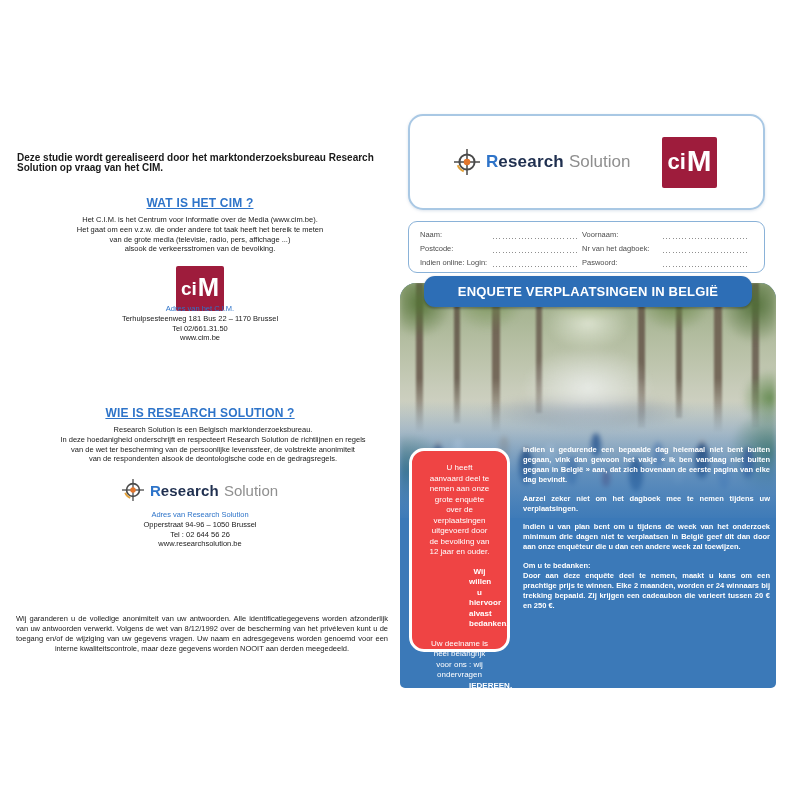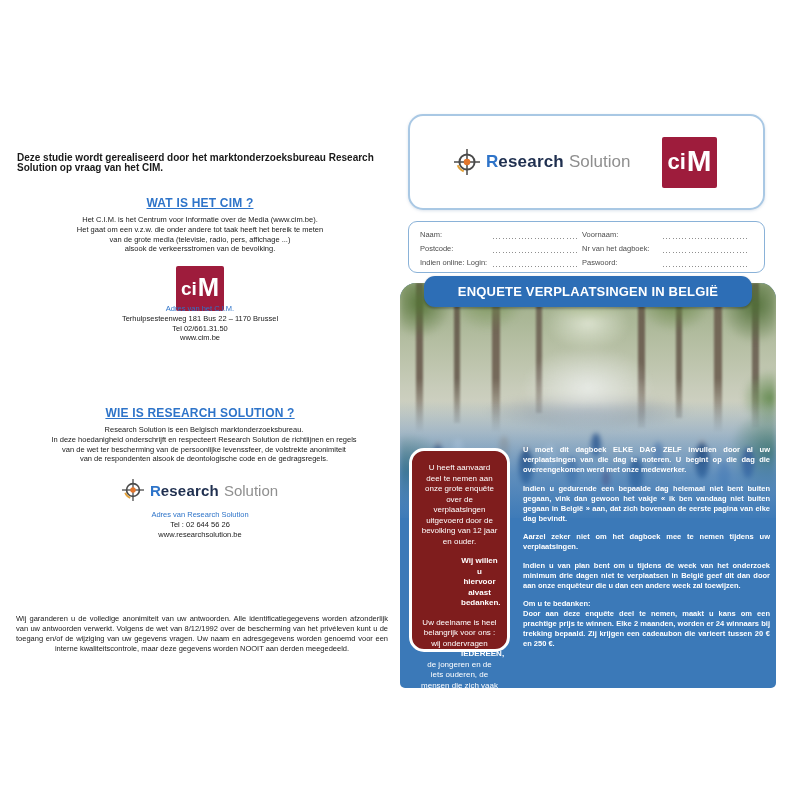--- a/index.html
+++ b/index.html
@@ -127,22 +127,22 @@
       radial-gradient(40px 40px at 370px 115px, rgba(80,125,60,.8), transparent 72%);
   }
   .fade {
     position:absolute; left:0; top:118px; width:376px; height:122px;
     background:linear-gradient(180deg, rgba(59,121,184,0), rgba(59,121,184,.75) 60%, #3b79b8 100%);
   }
 
   
   .bubble {
     position:absolute; left:9px; top:165px; width:101px; height:204px;
-    background:#7f1d1d; border:3px solid #ffffff; border-radius:15px;
-    padding:12px 9px; color:#fff; text-align:center;
+    background:#ef4444; border:3px solid #ffffff; border-radius:15px;
+    padding:12px 17px; color:#fff; text-align:center;
     font-size:8px; line-height:10.5px;
   }
   .bubble p { margin-bottom:9px; }
   .bubble .b { font-weight:bold;margin-left:40px; }
   .instr {
     position:absolute; left:123px; top:162px; width:247px;
     color:#fff; font-size:7.5px; line-height:10px; font-weight:bold;
     text-align:justify;
   }
   .instr p { margin-bottom:8.5px; }
@@ -176,21 +176,21 @@
 
 <div class="abs small ctr" style="left:0;top:304px;width:400px">
   <div class="blue">Adres van het C.I.M.</div>
   <div>Terhulpsesteenweg 181 Bus 22 – 1170 Brussel</div>
   <div>Tel  02/661.31.50</div>
   <div>www.cim.be</div>
 </div>
 
 <div class="abs heading ctr" style="left:0;top:406px;width:400px">WIE IS RESEARCH SOLUTION ?</div>
 
-<div class="abs small ctr" style="left:4px;top:425px;width:400px">
+<div class="abs small ctr" style="left:13px;top:425px;width:400px">
   <div>Research Solution is een Belgisch marktonderzoeksbureau.</div>
   <div>In deze hoedanigheid onderschrijft en respecteert Research Solution de richtlijnen en regels</div>
   <div>van de wet ter bescherming van de persoonlijke levenssfeer, de volstrekte anonimiteit</div>
   <div>van de respondenten alsook de deontologische code en de gedragsregels.</div>
 </div>
 
 <div class="abs rslogo rslogo-sm" style="left:0;top:479px;width:400px">
   <span style="display:inline-flex">
     <svg width="22" height="22" viewBox="0 0 24 24">
       <line x1="12" y1="0" x2="12" y2="24" stroke="#4a4a4a" stroke-width="1.4"></line>
@@ -198,20 +198,21 @@
       <circle cx="12" cy="12" r="7" fill="none" stroke="#4a4a4a" stroke-width="1.8"></circle>
       <path d="M 3.5 15 A 9 9 0 0 0 9 20.5" stroke="#e2a23c" stroke-width="2" fill="none"></path>
       <circle cx="12" cy="12" r="3" fill="#e2762d"></circle>
     </svg>
   </span>
   <span><span class="rs-r">R</span><span class="rs-e">esearch</span><span class="rs-s">Solution</span></span>
 </div>
 
 <div class="abs small ctr" style="left:0;top:510px;width:400px">
   <div class="blue">Adres van Research Solution</div>
+  <div>Opperstraat 94-96 – 1050 Brussel</div>
   <div>Tel : 02 644 56 26</div>
   <div>www.researchsolution.be</div>
 </div>
 
 <div class="abs footer">Wij garanderen u de volledige anonimiteit van uw antwoorden. Alle identificatiegegevens worden afzonderlijk van uw antwoorden verwerkt. Volgens de wet van 8/12/1992 over de bescherming van het privéleven kunt u de toegang en/of de wijziging van uw gegevens vragen. Uw naam en adresgegevens worden genoemd voor een interne kwaliteitscontrole, maar deze gegevens worden NOOIT aan derden meegedeeld.</div>
 
 <div class="abs hdrbox">
   <div class="rslogo rslogo-lg">
     <span style="display:inline-flex">
       <svg width="26" height="26" viewBox="0 0 24 24">
@@ -253,21 +254,20 @@
   <div class="photo-blobs"></div>
   <div class="fade"></div>
 
   <div class="bubble">
     <p>U heeft aanvaard deel te nemen aan onze grote enquête over de verplaatsingen uitgevoerd door de bevolking van 12 jaar en ouder.</p>
     <p class="b">Wij willen u hiervoor alvast bedanken.</p>
     <p><span>Uw deelname is heel belangrijk voor ons : wij ondervragen </span><span class="b">IEDEREEN,</span><span> de jongeren en de iets ouderen, de mensen die zich vaak verplaatsen en deze die weinig buiten komen.</span></p>
   </div>
 
   <div class="instr">
-    <p>U moet dit dagboek ELKE DAG ZELF invullen door al uw verplaatsingen van die dag te noteren. U begint op die dag die overeengekomen werd met onze medewerker.</p>
     <p>Indien u gedurende een bepaalde dag helemaal niet bent buiten gegaan, vink dan gewoon het vakje « ik ben vandaag niet buiten gegaan in België » aan, dat zich bovenaan de eerste pagina van elke dag bevindt.</p>
     <p>Aarzel zeker niet om het dagboek mee te nemen tijdens uw verplaatsingen.</p>
     <p>Indien u van plan bent om u tijdens de week van het onderzoek minimum drie dagen niet te verplaatsen in België geef dit dan door aan onze enquêteur die u dan een andere week zal toewijzen.</p>
     <p class="th">Om u te bedanken:</p>
     <p>Door aan deze enquête deel te nemen, maakt u kans om een prachtige prijs te winnen. Elke 2 maanden, worden er 24 winnaars bij trekking bepaald. Zij krijgen een cadeaubon die varieert tussen 20 € en 250 €.</p>
   </div>
 </div>
 
 <div class="abs banner">ENQUETE VERPLAATSINGEN IN BELGIË</div>
 

